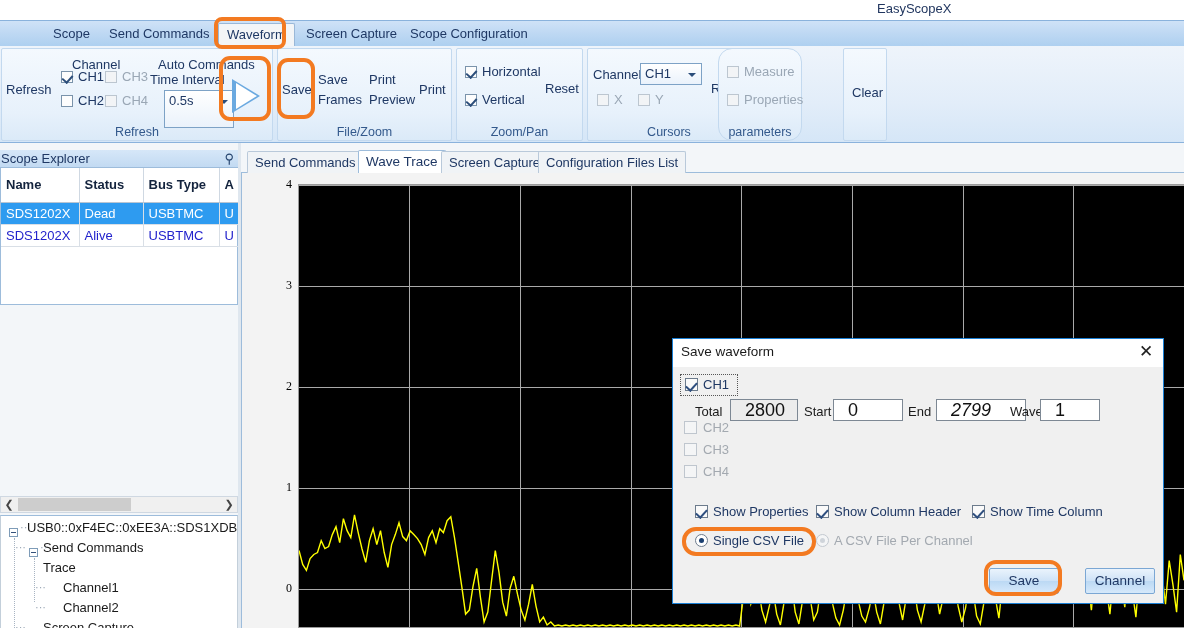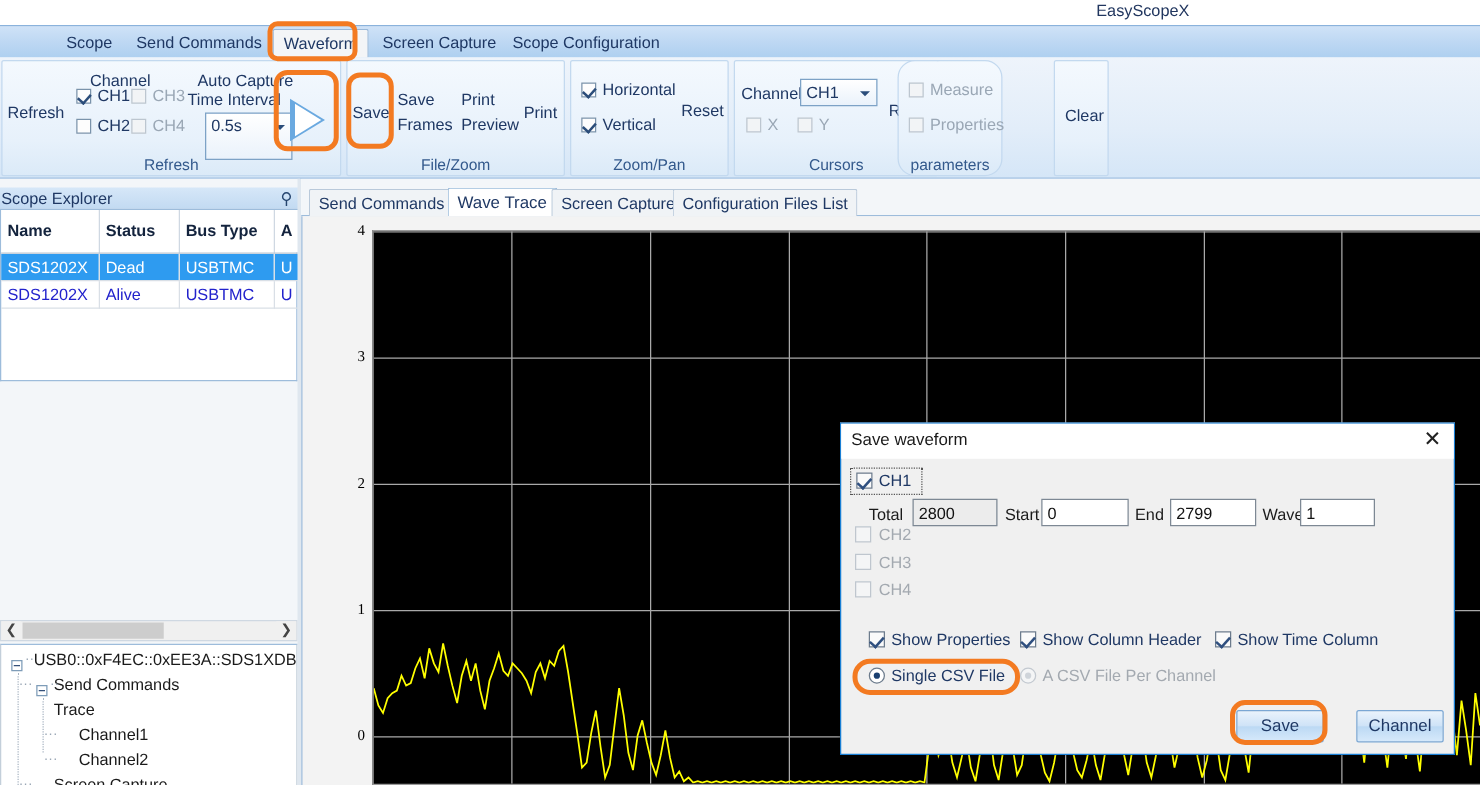--- a/index.html
+++ b/index.html
@@ -263,21 +263,21 @@
     transform: rotate(42deg);
   }
   .dlabel { position: absolute; font-size: 13px; color: #1f3864; white-space: nowrap; }
   .dlabel.dis { color: #a3a9b0; }
   .focusbox {
     position: absolute; border: 1px dotted #555; 
   }
   .dinput {
     position: absolute; height: 22px;
     border: 1px solid #7d8894; background: #ffffff;
-    font-size: 13px; color: #111; padding-left: 4px; line-height: 20px;
+    font-size: 18px; color: #111; padding-left: 14px; line-height: 20px;
     font-family: "Liberation Sans", sans-serif;
   }
   .dinput.ro { background: #ececec; }
   .dradio {
     position: absolute; width: 13px; height: 13px; border-radius: 50%;
     border: 1px solid #6c7b8c; background: #ffffff;
   }
   .dradio.dis { border-color: #c3c9d0; background: #f4f5f6; }
   .dradio.on::after {
     content: ""; position: absolute; left: 3px; top: 3px;
@@ -323,21 +323,21 @@
 
       <div class="cbx dis" style="left:103px; top:22px;"></div>
       <div class="rtext dim" style="left:120px; top:20px;">CH3</div>
 
       <div class="cbx" style="left:59px; top:46px;"></div>
       <div class="rtext" style="left:76px; top:44px;">CH2</div>
 
       <div class="cbx dis" style="left:103px; top:46px;"></div>
       <div class="rtext dim" style="left:120px; top:44px;">CH4</div>
 
-      <div class="rtext" style="left:156px; top:8px;">Auto Capture</div>
+      <div class="rtext" style="left:156px; top:8px;">Auto Commands</div>
       <div class="rtext" style="left:148px; top:23px;">Time Interval</div>
 
       <div class="combo" style="left:162px; top:41px; width:70px; height:38px;">
         <span class="cval">0.5s</span>
         <span class="carrow"></span>
       </div>
 
       <div style="position:absolute; left:230px; top:30px;">
         <div class="playtri" style="left:0; top:0;"></div>
         <div class="playtri-inner" style="left:4px; top:4px;"></div>
@@ -529,21 +529,21 @@
       <div class="dcbx on" style="left:12px; top:11px;"></div>
       <div class="dlabel" style="left:30px; top:10px;">CH1</div>
 
       <div class="dlabel" style="left:22px; top:37px; color:#1a1a1a;">Total</div>
       <input class="dinput ro" style="left: 57px; top: 32px; width: 68px;" value="2800" readonly="">
 
       <div class="dlabel" style="left:131px; top:37px; color:#1a1a1a;">Start</div>
       <input class="dinput" style="left: 160px; top: 32px; width: 70px;" value="0">
 
       <div class="dlabel" style="left:235px; top:37px; color:#1a1a1a;">End</div>
-      <input class="dinput" style="left: 263px; top: 32px; width: 69px;" value="2799">
+      <input class="dinput" style="left: 263px; top: 32px; width: 90px; font-style: italic;" value="2799">
 
       <div class="dlabel" style="left:337px; top:37px; color:#1a1a1a;">Wave</div>
       <input class="dinput" style="left: 367px; top: 32px; width: 60px;" value="1">
 
       <div class="dcbx dis" style="left:11px; top:54px;"></div>
       <div class="dlabel dis" style="left:30px; top:53px;">CH2</div>
 
       <div class="dcbx dis" style="left:11px; top:76px;"></div>
       <div class="dlabel dis" style="left:30px; top:75px;">CH3</div>
 

